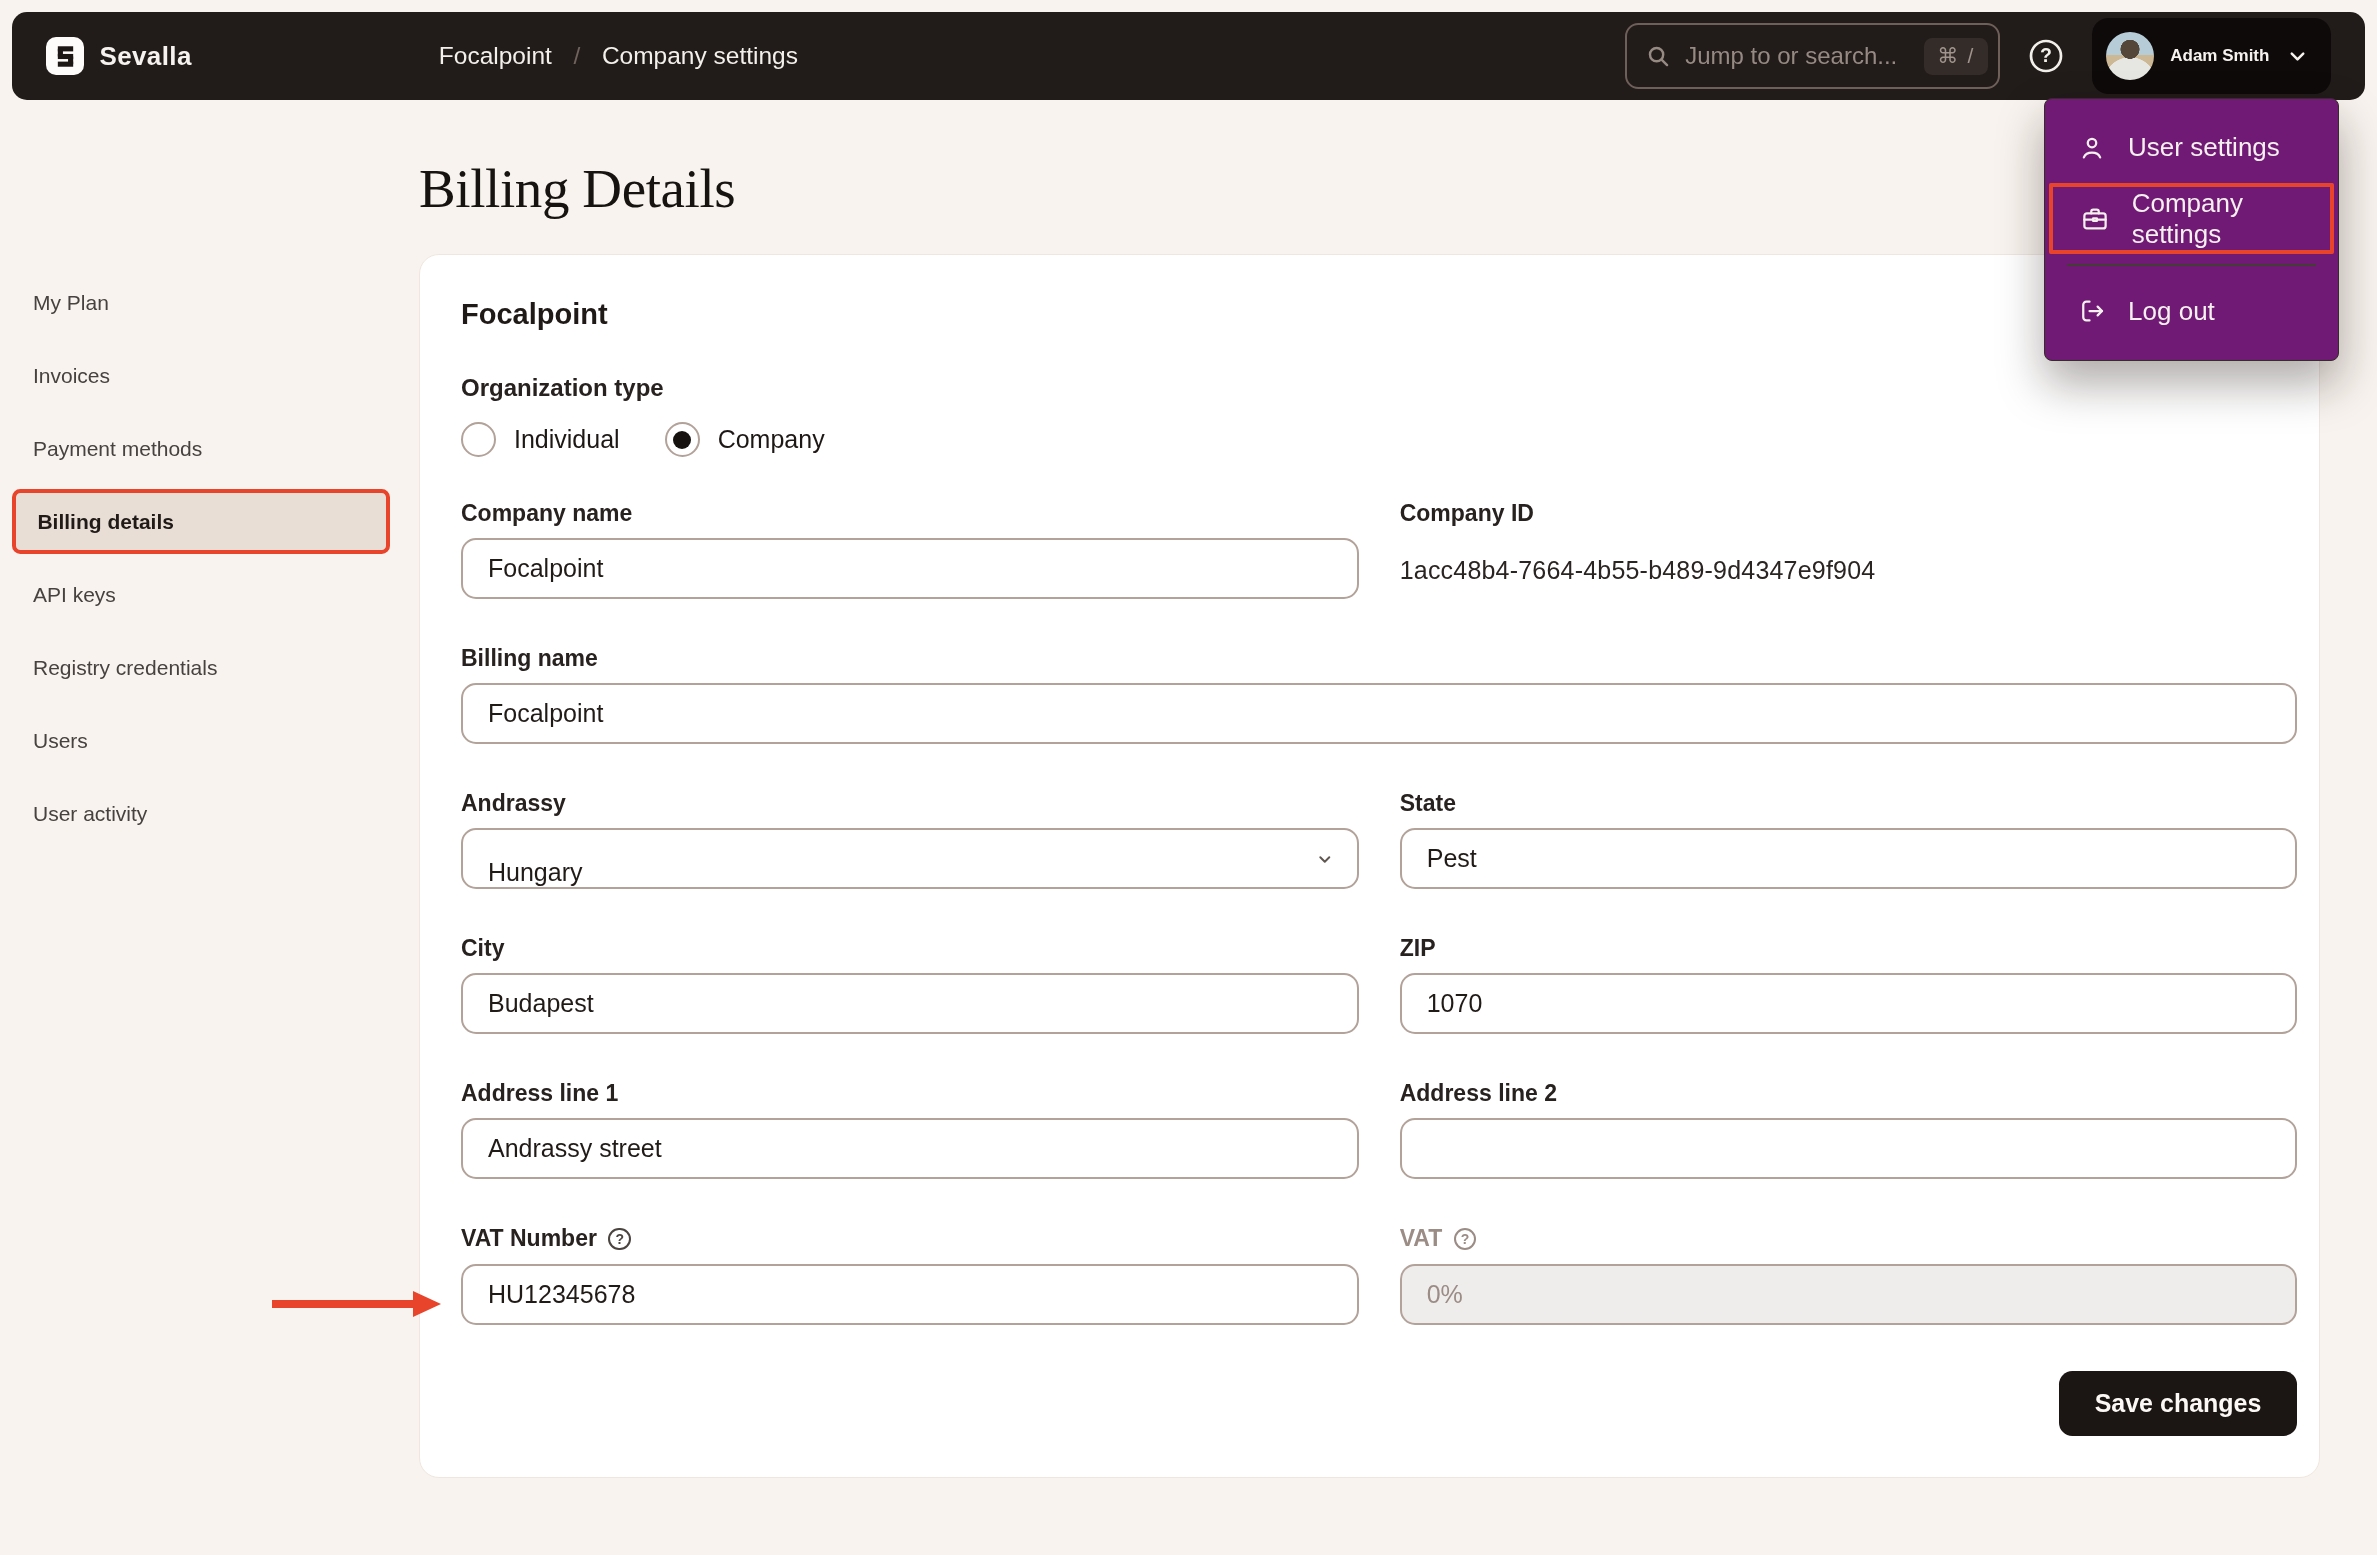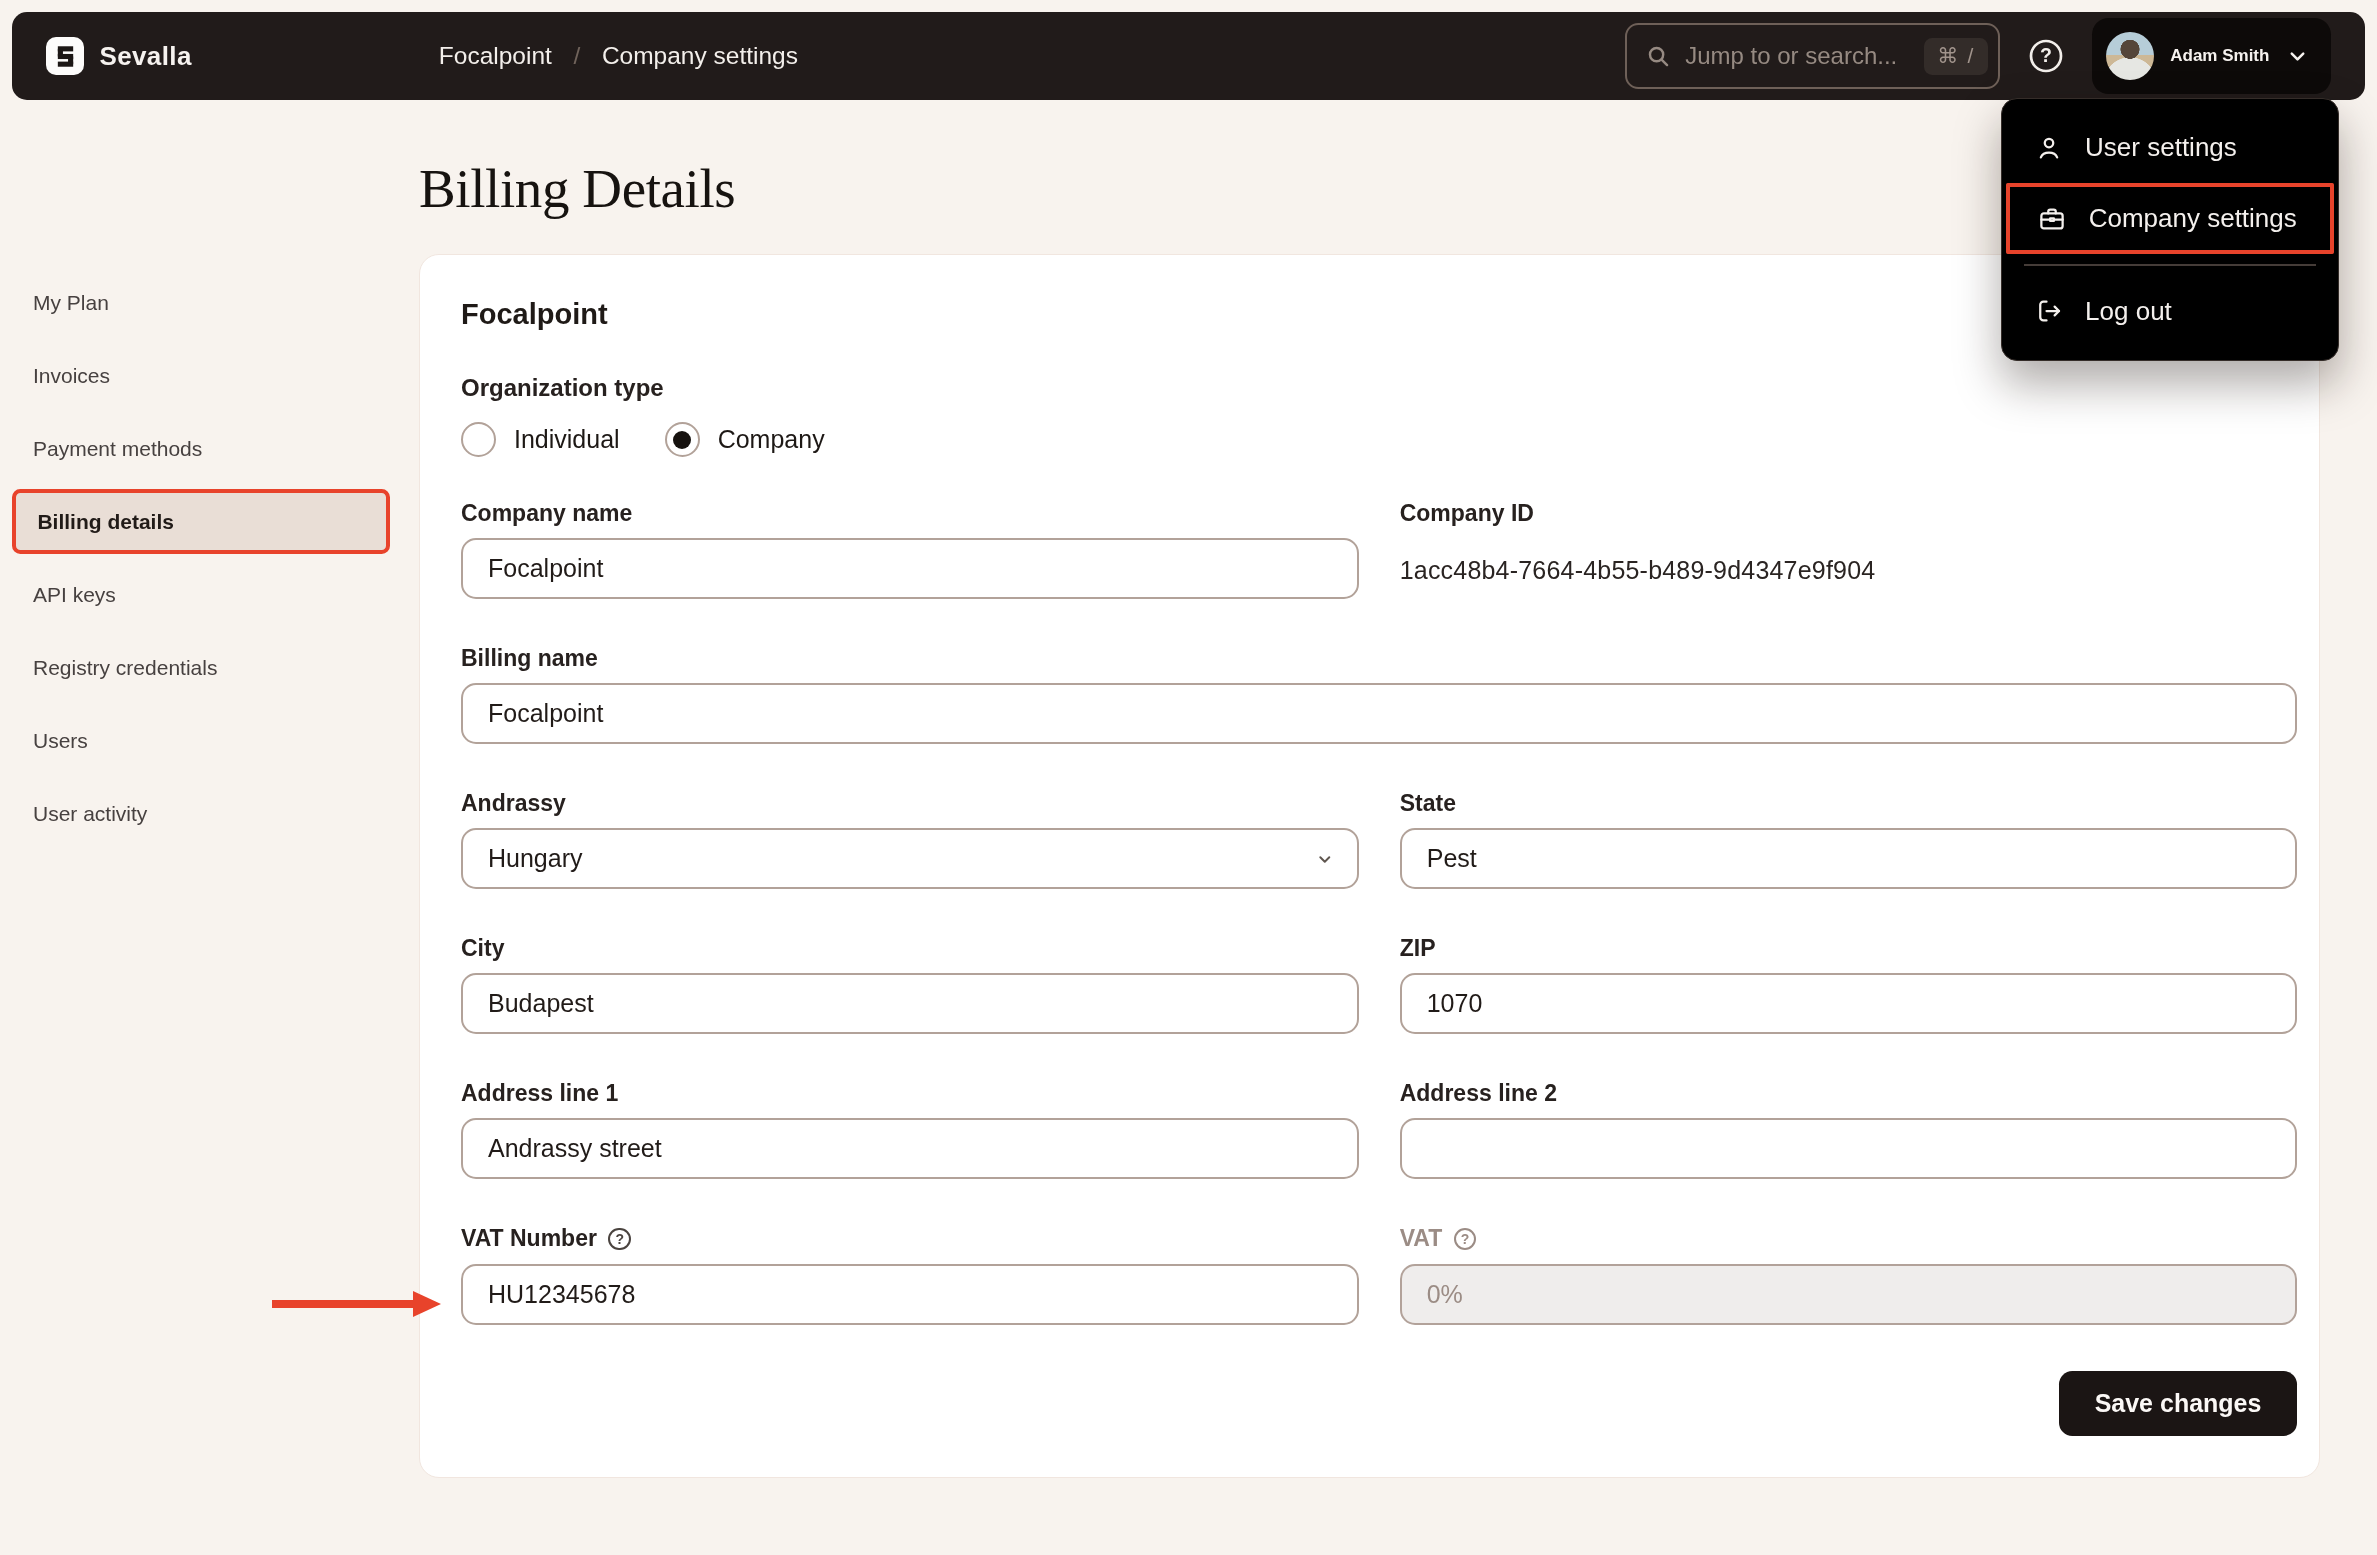--- a/index.html
+++ b/index.html
@@ -46,22 +46,22 @@
     width:48px; height:48px; border-radius:50%;
     background:
       radial-gradient(circle at 50% 36%, #55463a 0 24%, rgba(0,0,0,0) 25%),
       radial-gradient(circle at 50% 108%, #e6e7e3 0 46%, rgba(0,0,0,0) 47%),
       linear-gradient(180deg, #b6cdd8 0 48%, #cdb896 48% 100%);
   }
   .user-name { font-size:17px; font-weight:600; color:#f6f2ef; }
 
   
   .user-menu {
-    position:absolute; top:98px; right:38px; width:338px;
-    background:#000000; border:0.8px solid #352d29; border-radius:16px;
+    position:absolute; top:98px; right:38px; width:295px;
+    background:#701a75; border:0.8px solid #352d29; border-radius:8px;
     padding:13.3px 0; z-index:50;
     box-shadow:0 23px 46px rgba(25,14,8,.35);
   }
   .menu-item {
     height:71px; display:flex; align-items:center; gap:21.6px;
     padding-left:31.5px; color:#f4f0ed; font-size:26px; font-weight:500; cursor:pointer;
   }
   .menu-item.highlighted {
     border:4.1px solid #e8432b; margin:0 4.1px; padding-left:27px; border-radius:1.7px;
   }
@@ -114,21 +114,21 @@
     font-size:14px; font-weight:700; color:#4a433f; cursor:pointer;
   }
   .flabel.gray .qicon { color:#9b8c85; }
   .tbox {
     width:100%; height:61px; border:2.1px solid #b2a299; border-radius:15px;
     padding:0 25px; font-size:25px; color:#211b18; background:#fff;
     font-family:"Liberation Sans", sans-serif; outline:none;
   }
   .tbox.disabled { background:#efedec; color:#9b8c85; border-color:#b2a29a; }
   .selectbox { position:relative; }
-  .selectbox .tbox { display:flex; align-items:center; cursor:pointer; }
+  .selectbox .tbox { display:flex; align-items:flex-end; cursor:pointer; }
   .sel-chev { position:absolute; right:23px; top:50%; transform:translateY(-50%); }
   .id-value { font-size:25px; color:#2a2422; padding-top:18px; letter-spacing:0.2px; }
 
   .save-row { display:flex; justify-content:flex-end; margin-top:43px; }
   .save-btn {
     height:65px; padding:0 36px; background:#1b1514; color:#fbf8f6;
     border:none; border-radius:13.3px; font-size:25px; font-weight:600;
     font-family:"Liberation Sans", sans-serif; cursor:pointer;
   }
 

